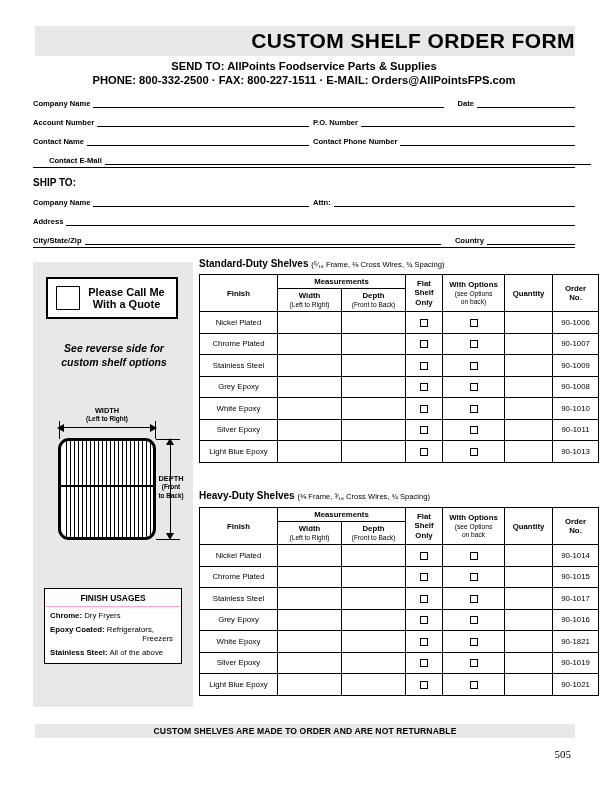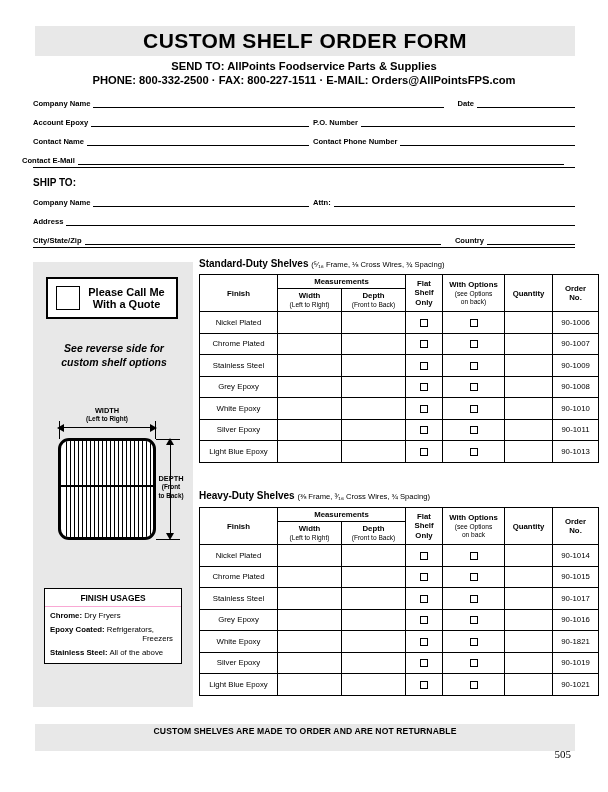--- a/index.html
+++ b/index.html
@@ -22,21 +22,21 @@
     left: 35px;
     top: 26px;
     width: 540px;
     height: 30px;
     background: #e8e8e8;
   }
   #title-banner .title-text {
     position: absolute;
     left: 0; right: 0;
     top: 3px;
-    text-align: center;
+    text-align: right;
     font-size: 21px;
     font-weight: bold;
     letter-spacing: 0.4px;
   }
 
   #sendto-line {
     position: absolute;
     left: 0; right: 0;
     top: 60px;
     text-align: center;
@@ -294,21 +294,21 @@
   col.c-opts   { width: 62px; }
   col.c-qty    { width: 48px; }
   col.c-order  { width: 46px; }
 
   
   #footer-banner {
     position: absolute;
     left: 35px;
     top: 724px;
     width: 540px;
-    height: 27px;
+    height: 14px;
     background: #e8e8e8;
   }
   #footer-banner .footer-text {
     position: absolute;
     left: 0; right: 0;
     top: 2px;
     text-align: center;
     font-size: 8.6px;
     font-weight: bold;
     letter-spacing: 0.1px;
@@ -332,38 +332,38 @@
 
 <div class="field-row" style="left:33px; top:96px; width:542px;">
   <span class="fld-label">Company Name</span>
   <span class="fld-line"></span>
   <span class="fld-gap"></span>
   <span class="fld-label">Date</span>
   <span class="fld-line" style="flex:0 0 98px;"></span>
 </div>
 
 <div class="field-row" style="left:33px; top:115px; width:276px;">
-  <span class="fld-label">Account Epoxy</span>
+  <span class="fld-label">Account Number</span>
   <span class="fld-line"></span>
 </div>
 <div class="field-row" style="left:313px; top:115px; width:262px;">
   <span class="fld-label">P.O. Number</span>
   <span class="fld-line"></span>
 </div>
 
 <div class="field-row" style="left:33px; top:134px; width:276px;">
   <span class="fld-label">Contact Name</span>
   <span class="fld-line"></span>
 </div>
 <div class="field-row" style="left:313px; top:134px; width:262px;text-align:center;">
   <span class="fld-label">Contact Phone Number</span>
   <span class="fld-line"></span>
 </div>
 
-<div class="field-row" style="left:22px; top:153px; width:542px;">
+<div class="field-row" style="left:49px; top:153px; width:542px;">
   <span class="fld-label">Contact E-Mail</span>
   <span class="fld-line"></span>
 </div>
 
 <div class="hr-rule" style="left:33px; top:167px; width:542px;"></div>
 
 <div class="section-head" style="left:33px; top:177px;">SHIP TO:</div>
 
 <div class="field-row" style="left:33px; top:195px; width:276px;">
   <span class="fld-label">Company Name</span>

